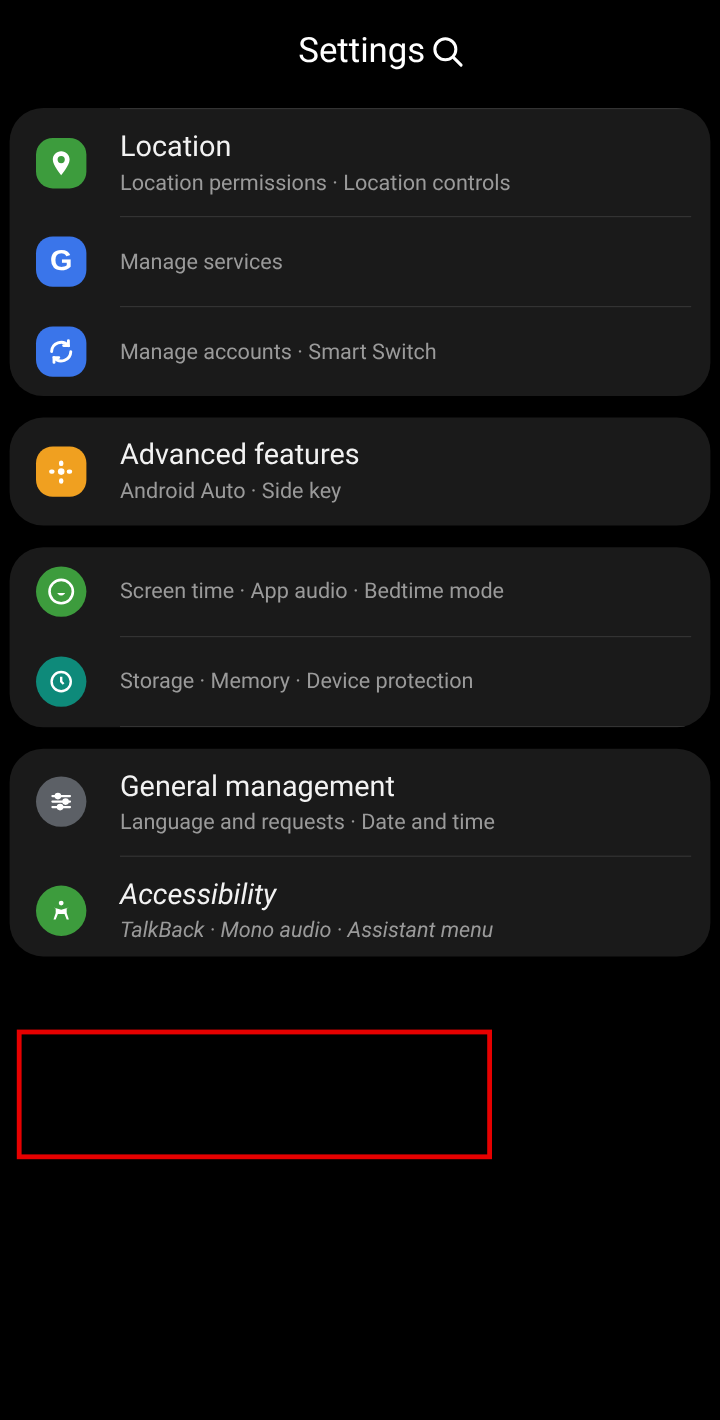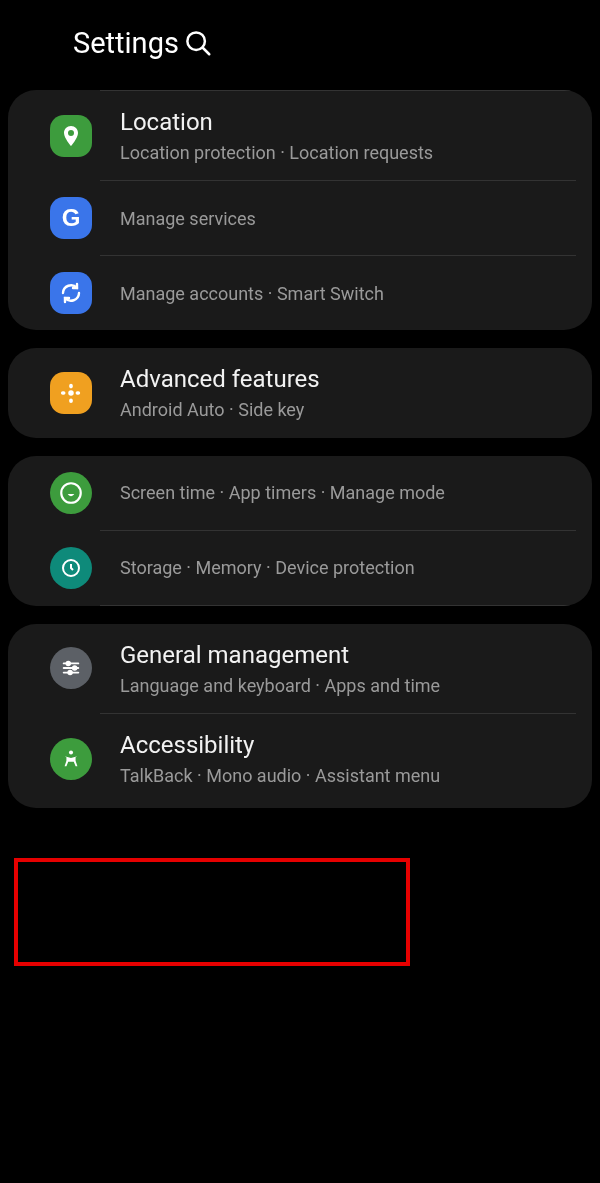--- a/index.html
+++ b/index.html
@@ -6,21 +6,21 @@
   body {
     width: 600px;
     height: 1183px;
     background: #000;
     font-family: -apple-system, BlinkMacSystemFont, "Segoe UI", Roboto, Arial, sans-serif;
     overflow: hidden;
   }
   .header {
     display: flex;
     align-items: center;
-    justify-content: flex-start;
+    justify-content: center;
     padding: 24px 32px 28px 33px;
     margin-left: 40px;
   }
   .header-title {
     color: #fff;
     font-size: 29px;
     font-weight: 400;
   }
   .search-btn {
     background: none;
@@ -33,21 +33,20 @@
     border-radius: 28px;
     margin: 0 8px 18px 8px;
     padding: 0 0;
     overflow: hidden;
   }
   .row {
     display: flex;
     align-items: center;
     padding: 16px 18px 16px 22px;
     position: relative;
-    margin-left: 20px;
   }
   .divider {
     border-top: 1px solid #333;
     margin-left: 92px;
     margin-right: 16px;
   }
   .divider-top {
     border-top: 1px solid #333;
     margin-left: 92px;
     margin-right: 16px;
@@ -119,21 +118,21 @@
 <div class="group">
   <div class="divider-top"></div>
   <div class="row">
     <div class="icon-wrap bg-green squircle">
       <svg width="24" height="24" viewBox="0 0 24 24" fill="#fff">
           <path d="M12 2C8 2 5 5 5 9c0 5 7 13 7 13s7-8 7-13c0-4-3-7-7-7zm0 10a3 3 0 1 1 0-6 3 3 0 0 1 0 6z"></path>
         </svg>
     </div>
     <div class="text-col">
       <div class="row-title">Location</div>
-      <div class="row-sub">Location protection  ·  Location requests</div>
+      <div class="row-sub">Location permissions  ·  Location controls</div>
     </div>
   </div>
   <div class="divider"></div>
   <div class="row">
     <div class="icon-wrap bg-blue squircle">
       <span style="color:#fff;font-weight:700;font-size:24px;font-family:Arial;">G</span>
     </div>
     <div class="text-col">
       <div class="row-sub">Manage services</div>
     </div>
@@ -171,21 +170,21 @@
 
 <div class="group">
   <div class="row">
     <div class="icon-wrap bg-green">
       <svg width="26" height="26" viewBox="0 0 24 24" fill="none" stroke="#fff" stroke-width="2">
           <circle cx="12" cy="12" r="9"></circle>
           <path d="M9 13s1 2 3 2 3-2 3-2" fill="#fff" stroke="none"></path>
         </svg>
     </div>
     <div class="text-col">
-      <div class="row-sub">Screen time  ·  App timers  ·  Manage mode</div>
+      <div class="row-sub">Screen time  ·  App audio  ·  Bedtime mode</div>
     </div>
   </div>
   <div class="divider"></div>
   <div class="row">
     <div class="icon-wrap bg-teal">
       <svg width="24" height="24" viewBox="0 0 24 24" fill="none" stroke="#fff" stroke-width="2">
           <circle cx="12" cy="12" r="8"></circle>
           <path d="M12 8v4l2 2"></path>
         </svg>
     </div>
@@ -203,25 +202,25 @@
         <line x1="4" y1="7" x2="20" y2="7"></line>
           <circle cx="9" cy="7" r="2" fill="#fff"></circle>
         <line x1="4" y1="12" x2="20" y2="12"></line>
           <circle cx="16" cy="12" r="2" fill="#fff"></circle>
         <line x1="4" y1="17" x2="20" y2="17"></line>
           <circle cx="11" cy="17" r="2" fill="#fff"></circle>
       </svg>
     </div>
     <div class="text-col">
       <div class="row-title">General management</div>
-      <div class="row-sub">Language and keyboard  ·  Apps and time</div>
-    </div>
-  </div>
-  <div class="divider"></div>
-  <div class="row" style="padding-bottom:20px;">
+      <div class="row-sub">Language and requests  ·  Date and time</div>
+    </div>
+  </div>
+  <div class="divider"></div>
+  <div class="row" style="padding-bottom:9px;font-style:italic;">
     <div class="icon-wrap bg-green">
       <svg width="22" height="22" viewBox="0 0 24 24" fill="#fff">
           <circle cx="12" cy="5" r="2.2"></circle>
           <path d="M5 9l7 2 7-2-2 1v4l2 6h-2l-2-5h-6l-2 5H5l2-6v-4z"></path>
         </svg>
     </div>
     <div class="text-col">
       <div class="row-title">Accessibility</div>
       <div class="row-sub">TalkBack  ·  Mono audio  ·  Assistant menu</div>
     </div>

